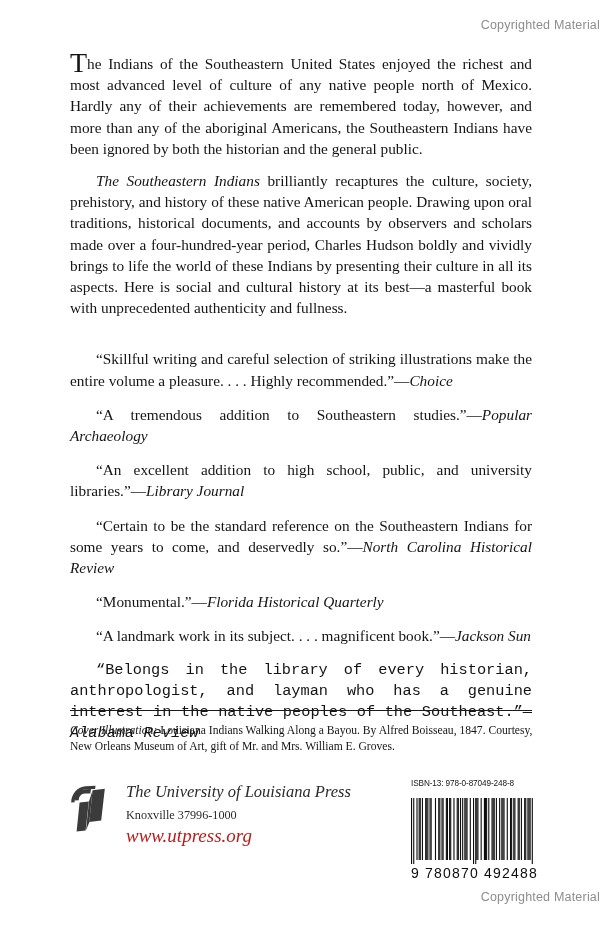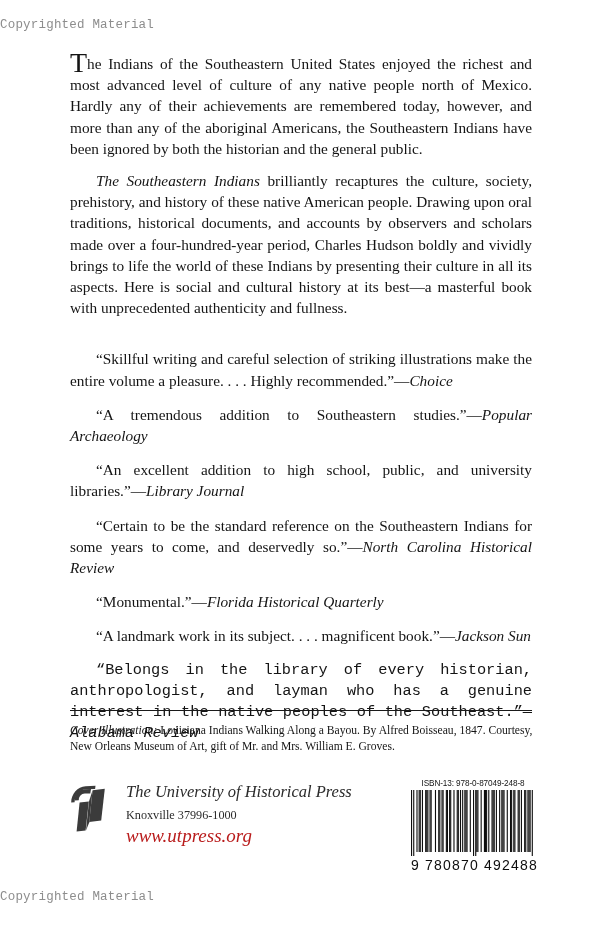--- a/index.html
+++ b/index.html
@@ -14,22 +14,22 @@
     font-family: "Liberation Serif", "DejaVu Serif", serif;
     color: #141414;
     overflow: hidden;
   }
 
   
   .watermark {
     position: absolute;
     left: 0;
     width: 600px;
-    text-align: left;
-    font-family: Liberation Mono, monospace;
+    text-align: right;
+    font-family: Liberation Sans, sans-serif;
     font-size: 12.5px;
     letter-spacing: 0.2px;
     color: #8d8d8d;
   }
   .watermark-top { top: 18px; }
   .watermark-bottom { top: 890px; }
 
   
   .page {
     position: absolute;
@@ -128,22 +128,22 @@
     position: absolute;
     left: 411px;
     top: 779px;
     width: 124px;
   }
   .isbn-text {
     font-family: "Liberation Sans", "DejaVu Sans", sans-serif;
     font-size: 8.2px;
     letter-spacing: -0.1px;
     color: #141414;
-    text-align: center;
-    margin-bottom: 2px;
+    text-align: left;
+    margin-bottom: 10px;
     white-space: nowrap;
   }
   .bars {
     height: 66px;
     width: 124px;
     display: block;
   }
   .barcode-digits {
     font-family: "Liberation Sans", "DejaVu Sans", sans-serif;
     font-size: 14px;
@@ -201,21 +201,21 @@
 
       <path d="M24.6 10.2 L36.8 8.8 L33.2 40.5 L21.2 42.1 Z"></path>
 
       <path d="M11.6 22.6 L20.8 21.6 L17.6 50.6 L8.6 51.6 Z"></path>
 
       <path d="M20.9 21.7 L24.5 10.4 L21.3 42.2 L18.0 50.5 Z"></path>
     </g>
   </svg>
 
   <div class="imprint-lines">
-    <div class="press-name">The University of Historical Press</div>
+    <div class="press-name">The University of Louisiana Press</div>
     <div class="press-addr">Knoxville 37996-1000</div>
     <div class="press-url">www.utpress.org</div>
   </div>
 </div>
 
 <div class="barcode-block">
   <div class="isbn-text">ISBN-13: 978-0-87049-248-8</div>
   <svg class="bars" id="barcode-bars" viewBox="0 0 124 66" preserveAspectRatio="none">
       <rect x="0.00" y="0" width="1.11" height="66" fill="#0d0d0d"></rect>
       <rect x="2.18" y="0" width="1.11" height="66" fill="#0d0d0d"></rect>

